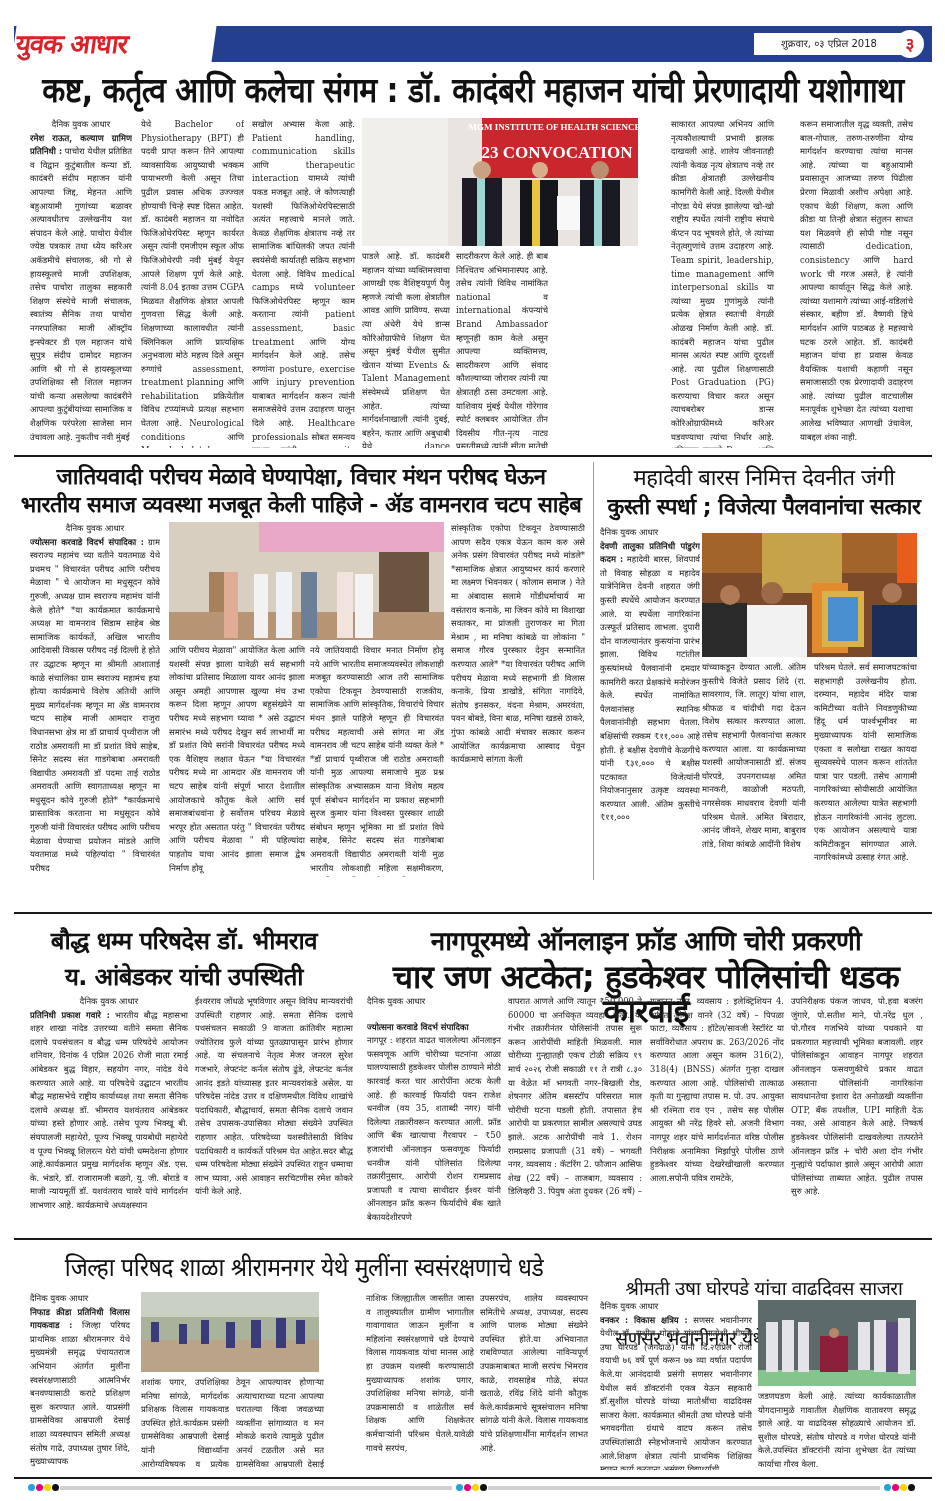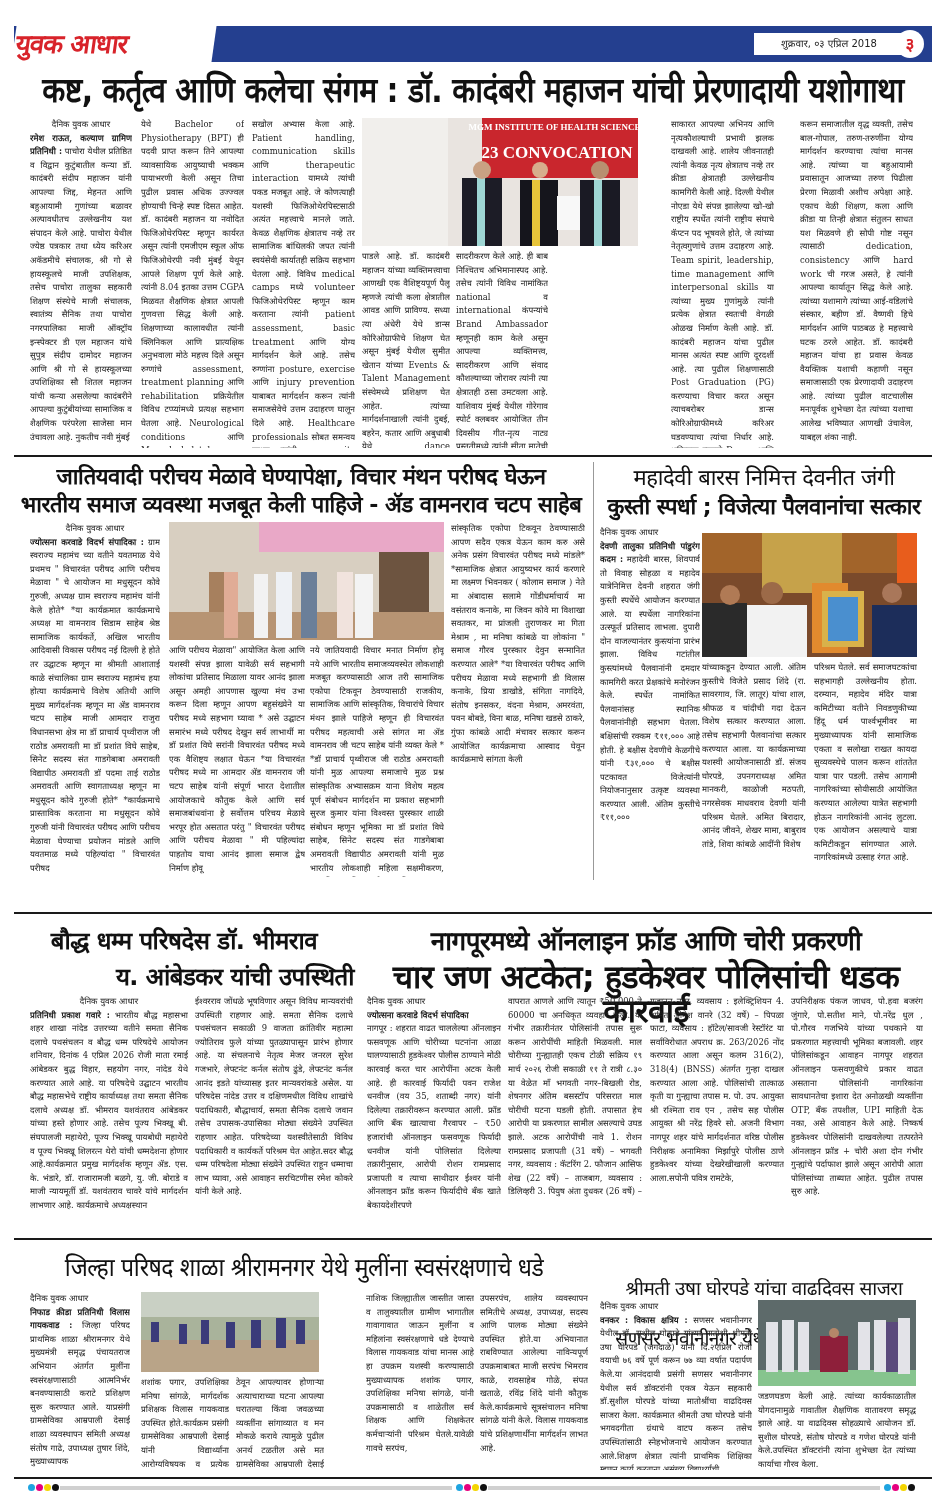--- a/index.html
+++ b/index.html
@@ -14,21 +14,21 @@
              font-size: 10px; line-height: 22px; text-align: center; color: #222; }
   .pagenum { position: absolute; right: 8px; top: 4px; width: 28px; height: 28px; border-radius: 14px; background: #ffffff;
              color: #d8232a; font-weight: bold; font-size: 17px; text-align: center; line-height: 28px; font-family: "DejaVu Sans", sans-serif; }
 
   .headline { position: absolute; font-family: "DejaVu Sans", sans-serif; font-weight: bold; color: #111; text-align: center; letter-spacing: -0.5px; }
   .h-main { left: 14px; top: 66px; width: 918px; font-size: 30px; line-height: 48px; transform: scaleY(1.15); }
   .h2 { font-size: 22px; line-height: 30px; }
   .h3 { font-size: 19px; line-height: 28px; font-weight: normal; }
 
   .col { position: absolute; font-size: 8.4px; line-height: 13.6px; text-align: justify; overflow: hidden; color: #222; }
-  .byline { font-weight: bold; }
+  .byline { font-weight: bold; margin-top: 12px; }
 
   .photo { position: absolute; overflow: hidden; }
   .rule { position: absolute; left: 14px; width: 918px; height: 2px; background: #1a1a1a; }
 
   .footer-bar { position: absolute; top: 1486px; height: 4px; background: #d0d0d0; }
   .dots { position: absolute; top: 1484px; display: flex; gap: 1px; }
   .dot { width: 7px; height: 7px; border-radius: 4px; display: inline-block; }
 </style>
 </head>
 <body>
@@ -132,21 +132,21 @@
     <circle cx="190" cy="60" r="10" fill="#a9775a"></circle>
     <rect x="195" y="0" width="20" height="50" fill="#e85d1c"></rect>
   </svg>
 </div>
 <div class="col" style="left:702px; top:661px; width:104px; height:217px;">यांच्याकडून देण्यात आली. अंतिम कुस्तीचे विजेते प्रसाद शिंदे (रा. सावरगाव, जि. लातूर) यांचा शाल, श्रीफळ व चांदीची गदा देऊन विशेष सत्कार करण्यात आला. तसेच सहभागी पैलवानांचा सत्कार करण्यात आला. या कार्यक्रमाच्या यशस्वी आयोजनासाठी डॉ. संजय घोरपडे, उपनगराध्यक्ष अमित मानकरी, काळोजी मठपती, नगरसेवक माधवराव देवणी यांनी परिश्रम घेतले. अमित बिरादार, आनंद जीवने, शेखर मामा, बाबुराव तांडे, शिवा कांबळे आदींनी विशेष</div>
 <div class="col" style="left:814px; top:661px; width:103px; height:217px;">परिश्रम घेतले. सर्व समाजघटकांचा सहभागही उल्लेखनीय होता. दरम्यान, महादेव मंदिर यात्रा कमिटीच्या वतीने निवडणुकीच्या हिंदू धर्म पार्श्वभूमीवर मा मुख्याध्यापक यांनी सामाजिक एकता व सलोखा राखत कायदा सुव्यवस्थेचे पालन करून शांततेत यात्रा पार पडली. तसेच आगामी नागरिकांच्या सोयीसाठी आयोजित करण्यात आलेल्या यात्रेत सहभागी होऊन नागरिकांनी आनंद लुटला. एक आयोजन असल्याचे यात्रा कमिटीकडून सांगण्यात आले. नागरिकांमध्ये उत्साह रंगत आहे.</div>
 
 <div class="rule" style="top:912px;"></div>
 
 <div class="headline h2" style="left:14px; top:924px; width:340px; font-size:24px; line-height:34px;">बौद्ध धम्म परिषदेस डॉ. भीमराव</div>
-<div class="headline h2" style="left:14px; top:960px; width:340px; font-size:24px; line-height:34px;text-align:right;">य. आंबेडकर यांची उपस्थिती</div>
+<div class="headline h2" style="left:14px; top:960px; width:340px; font-size:24px; line-height:34px;">य. आंबेडकर यांची उपस्थिती</div>
 
 <div class="col" style="left:30px; top:995px; width:158px; height:232px;">
   <div style="text-align:center">दैनिक युवक आधार</div>
   <span class="byline">प्रतिनिधी प्रकाश गवारे :</span>
   <span>भारतीय बौद्ध महासभा शहर शाखा नांदेड उत्तरच्या वतीने समता सैनिक दलाचे पथसंचलन व बौद्ध धम्म परिषदेचे आयोजन शनिवार, दिनांक 4 एप्रिल 2026 रोजी माता रमाई आंबेडकर बुद्ध विहार, सहयोग नगर, नांदेड येथे करण्यात आले आहे. या परिषदेचे उद्घाटन भारतीय बौद्ध महासभेचे राष्ट्रीय कार्याध्यक्ष तथा समता सैनिक दलाचे अध्यक्ष डॉ. भीमराव यशवंतराव आंबेडकर यांच्या हस्ते होणार आहे. तसेच पूज्य भिक्खू बी. संघपालजी महाथेरो, पूज्य भिक्खू पायबोधी महाथेरो व पूज्य भिक्खू शिलरत्न थेरो यांची धम्मदेशना होणार आहे.कार्यक्रमात प्रमुख मार्गदर्शक म्हणून ॲड. एस. के. भंडारे, डॉ. राजारामजी बळगे, यु. जी. बोराडे व माजी न्यायमूर्ती डॉ. यशवंतराव चावरे यांचे मार्गदर्शन लाभणार आहे. कार्यक्रमाचे अध्यक्षस्थान</span>
 </div>
 <div class="col" style="left:195px; top:995px; width:158px; height:232px;">ईश्वरराव जोंधळे भूषविणार असून विविध मान्यवरांची उपस्थिती राहणार आहे. समता सैनिक दलाचे पथसंचलन सकाळी 9 वाजता क्रांतिवीर महात्मा ज्योतिराव फुले यांच्या पुतळ्यापासून प्रारंभ होणार आहे. या संचलनाचे नेतृत्व मेजर जनरल सुरेश गजभारे, लेफ्टनंट कर्नल संतोष ढुंडे, लेफ्टनंट कर्नल आनंद इडते यांच्यासह इतर मान्यवरांकडे असेल. या परिषदेस नांदेड उत्तर व दक्षिणमधील विविध शाखांचे पदाधिकारी, बौद्धाचार्य, समता सैनिक दलाचे जवान तसेच उपासक-उपासिका मोठ्या संख्येने उपस्थित राहणार आहेत. परिषदेच्या यशस्वीतेसाठी विविध पदाधिकारी व कार्यकर्ते परिश्रम घेत आहेत.सदर बौद्ध धम्म परिषदेला मोठ्या संख्येने उपस्थित राहून धम्माचा लाभ घ्यावा, असे आवाहन सरचिटणीस रमेश कोकरे यांनी केले आहे.</div>
 
 <div class="headline h2" style="left:360px; top:924px; width:572px; font-size:26px; line-height:34px;">नागपूरमध्ये ऑनलाइन फ्रॉड आणि चोरी प्रकरणी</div>
 <div class="headline h2" style="left:360px; top:960px; width:572px; font-size:32px; line-height:34px;">चार जण अटकेत; हुडकेश्वर पोलिसांची धडक कारवाई</div>

